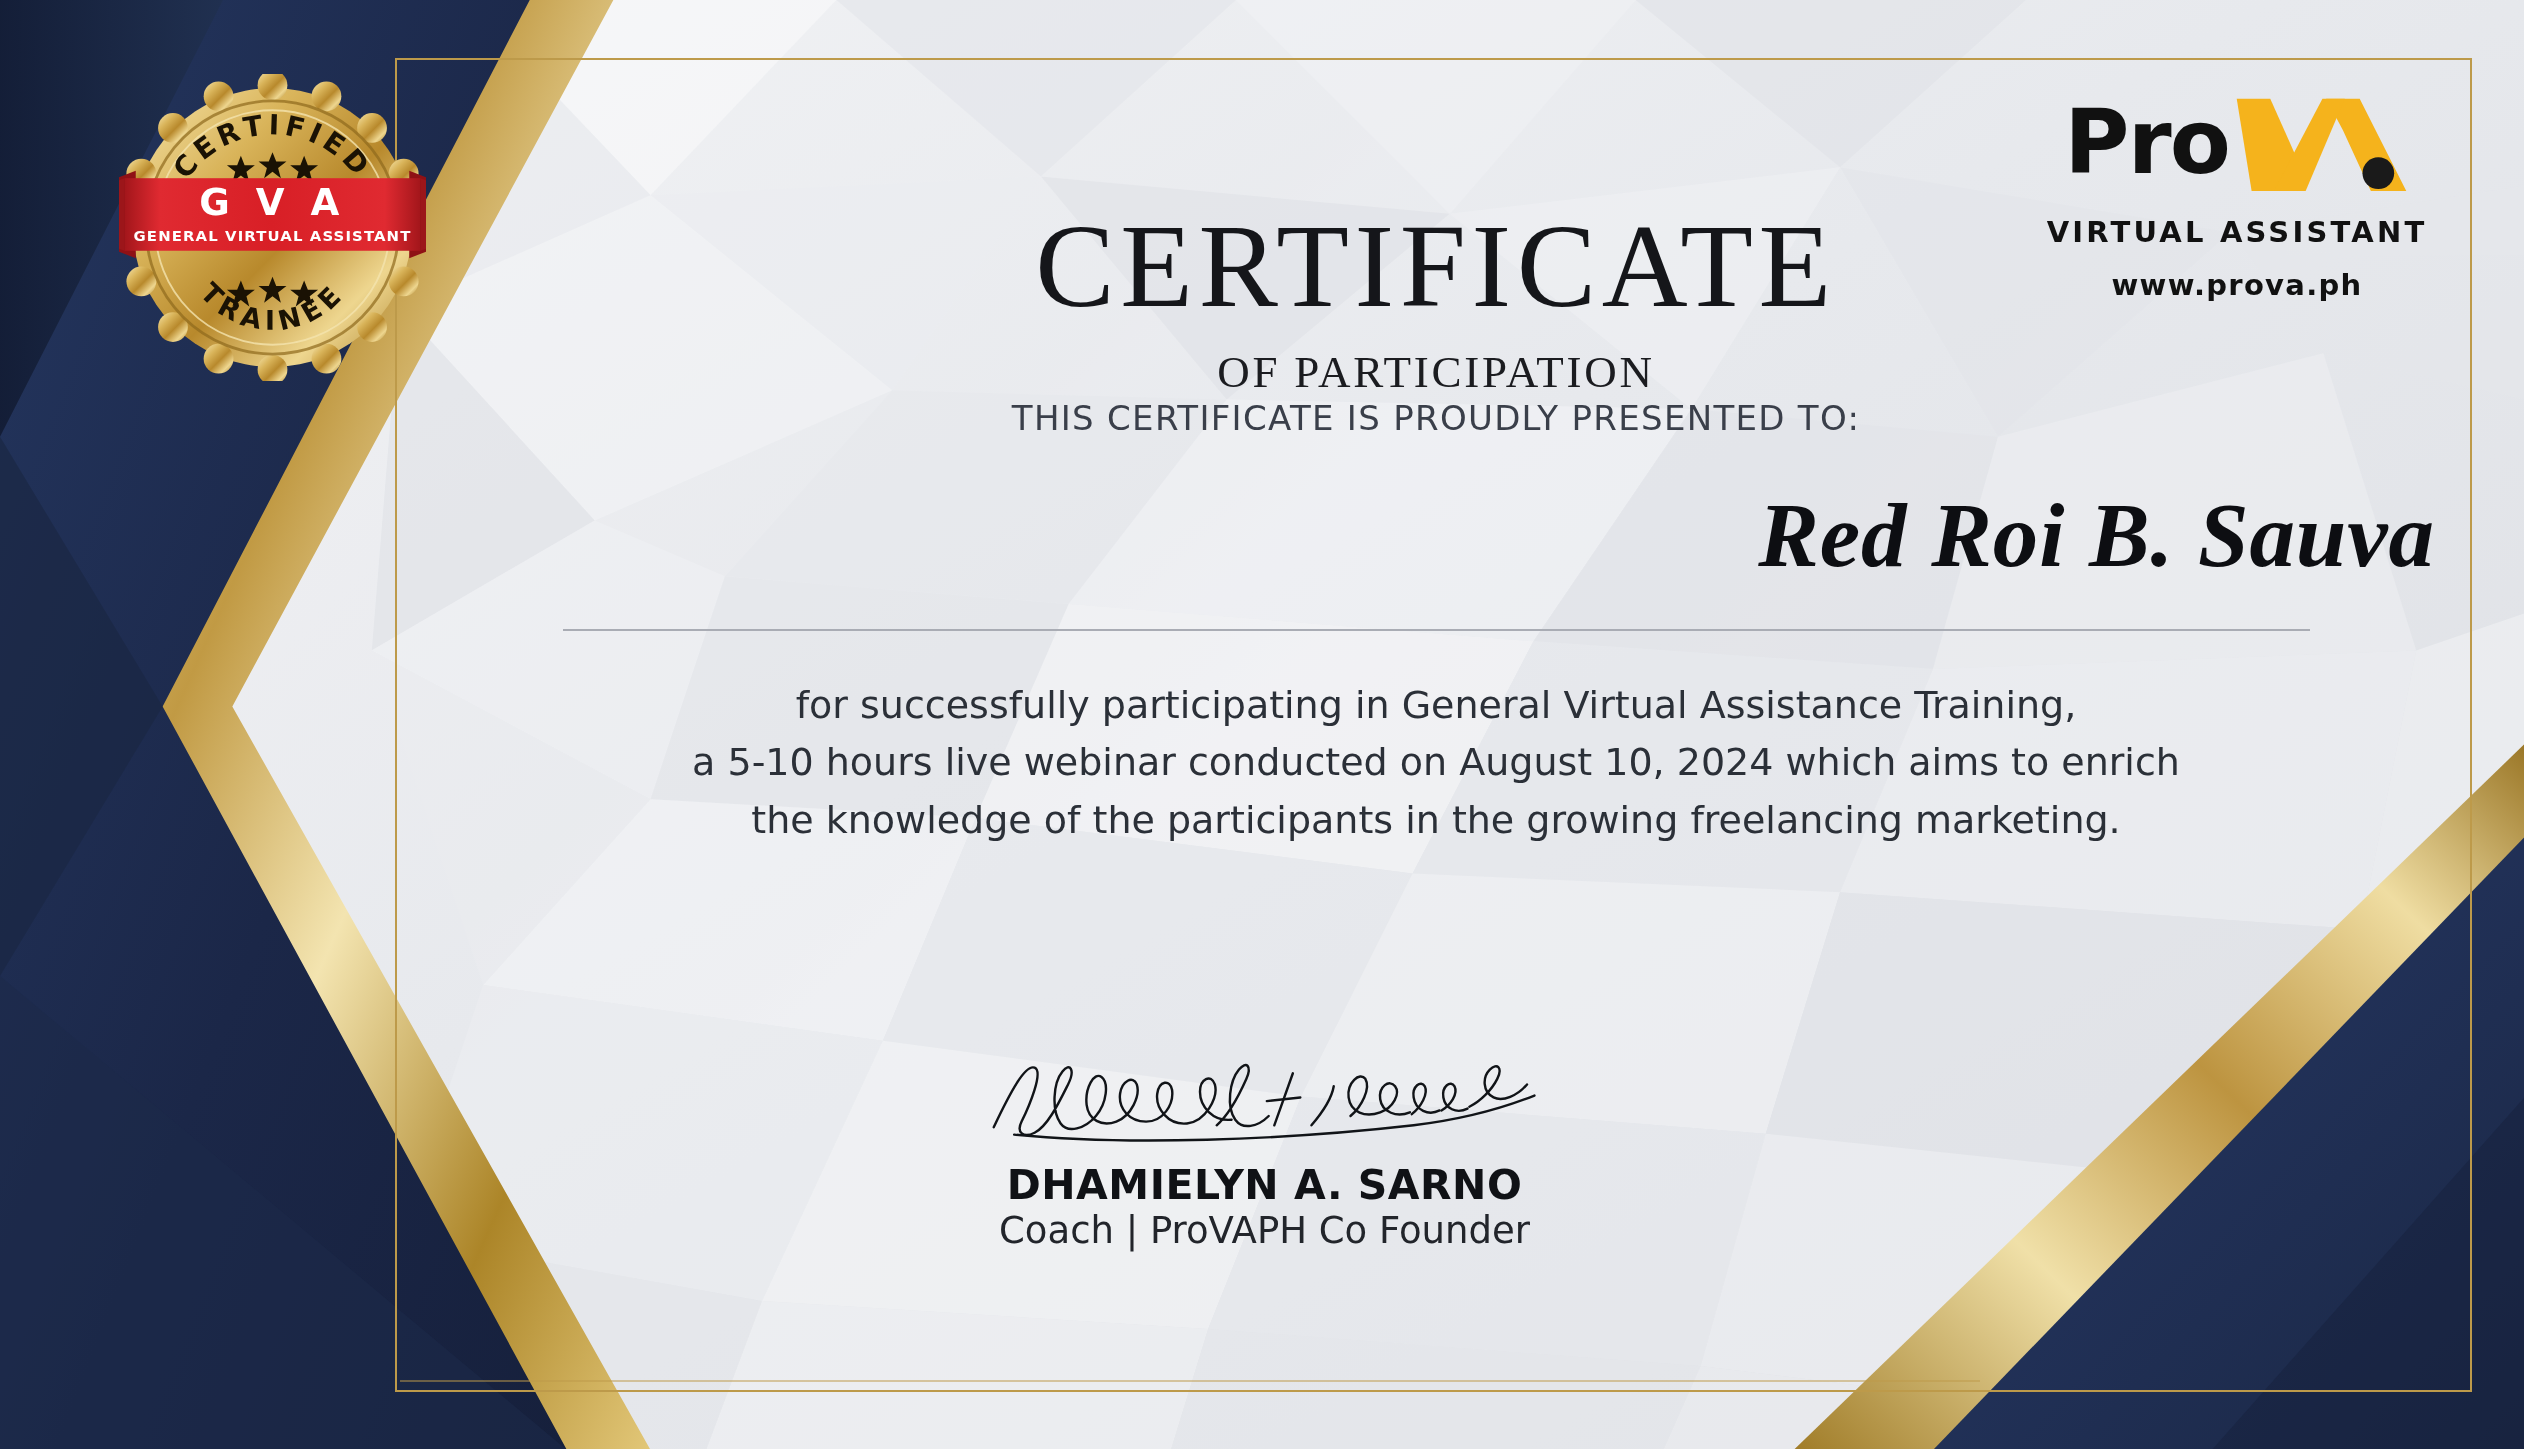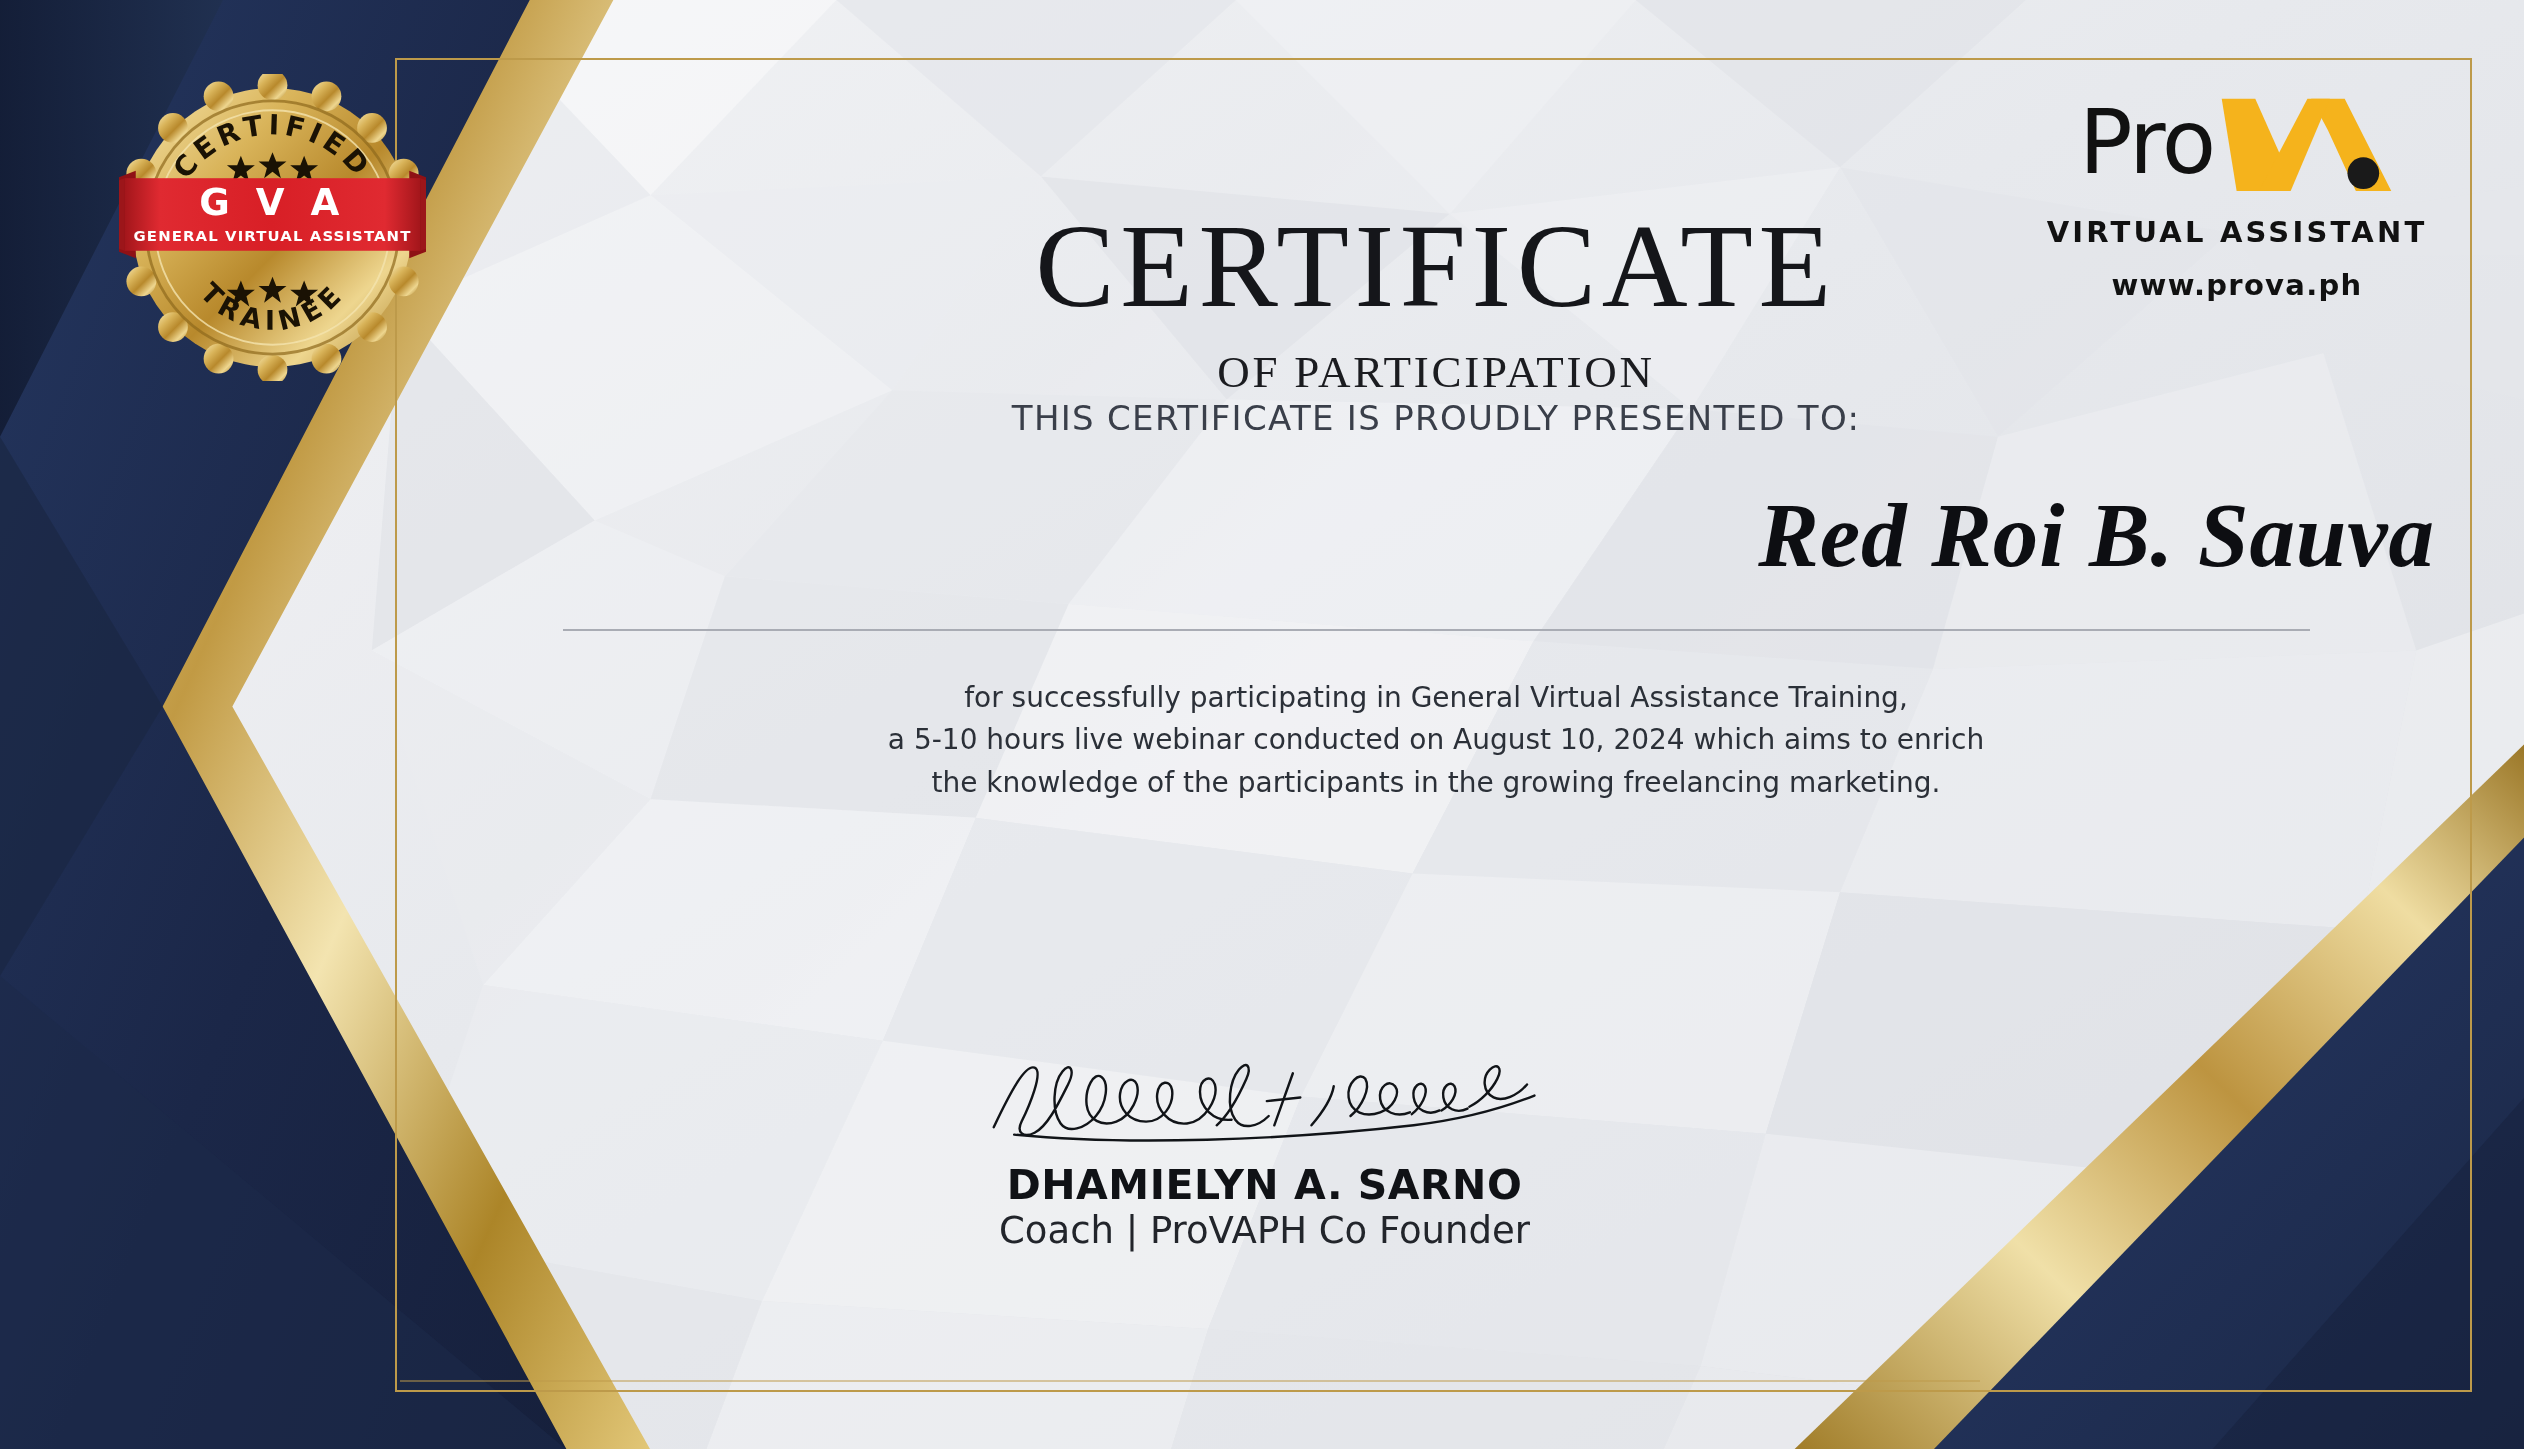--- a/index.html
+++ b/index.html
@@ -62,21 +62,21 @@
   
   .logo {
     position: absolute;
     right: 88px;
     top: 93px;
     width: 400px;
     text-align: center;
   }
   .logo-mark {
     font-family: "DejaVu Sans", sans-serif;
-    font-weight: normal;
+    font-weight: bold;
     font-size: 89px;
     letter-spacing: -1.9px;
     line-height: 1;
     color: #111111;
     display: flex;
     align-items: center;
     justify-content: center;
   }
   .logo-mark .va {
     color: #f5b31c;
@@ -140,21 +140,21 @@
     text-align: right;
   }
   .rule {
     width: 1747px;
     height: 1.9px;
     background: #a9acb4;
     margin: 41px auto 0 auto;
   }
   .body-text {
     font-family: "DejaVu Sans", sans-serif;
-    font-size: 28px;
+    font-size: 38px;
     line-height: 1.52;
     color: #2b3038;
     margin-top: 46px;
   }
 
   
   .sign-block {
     position: absolute;
     left: 874px;
     top: 1036px;

